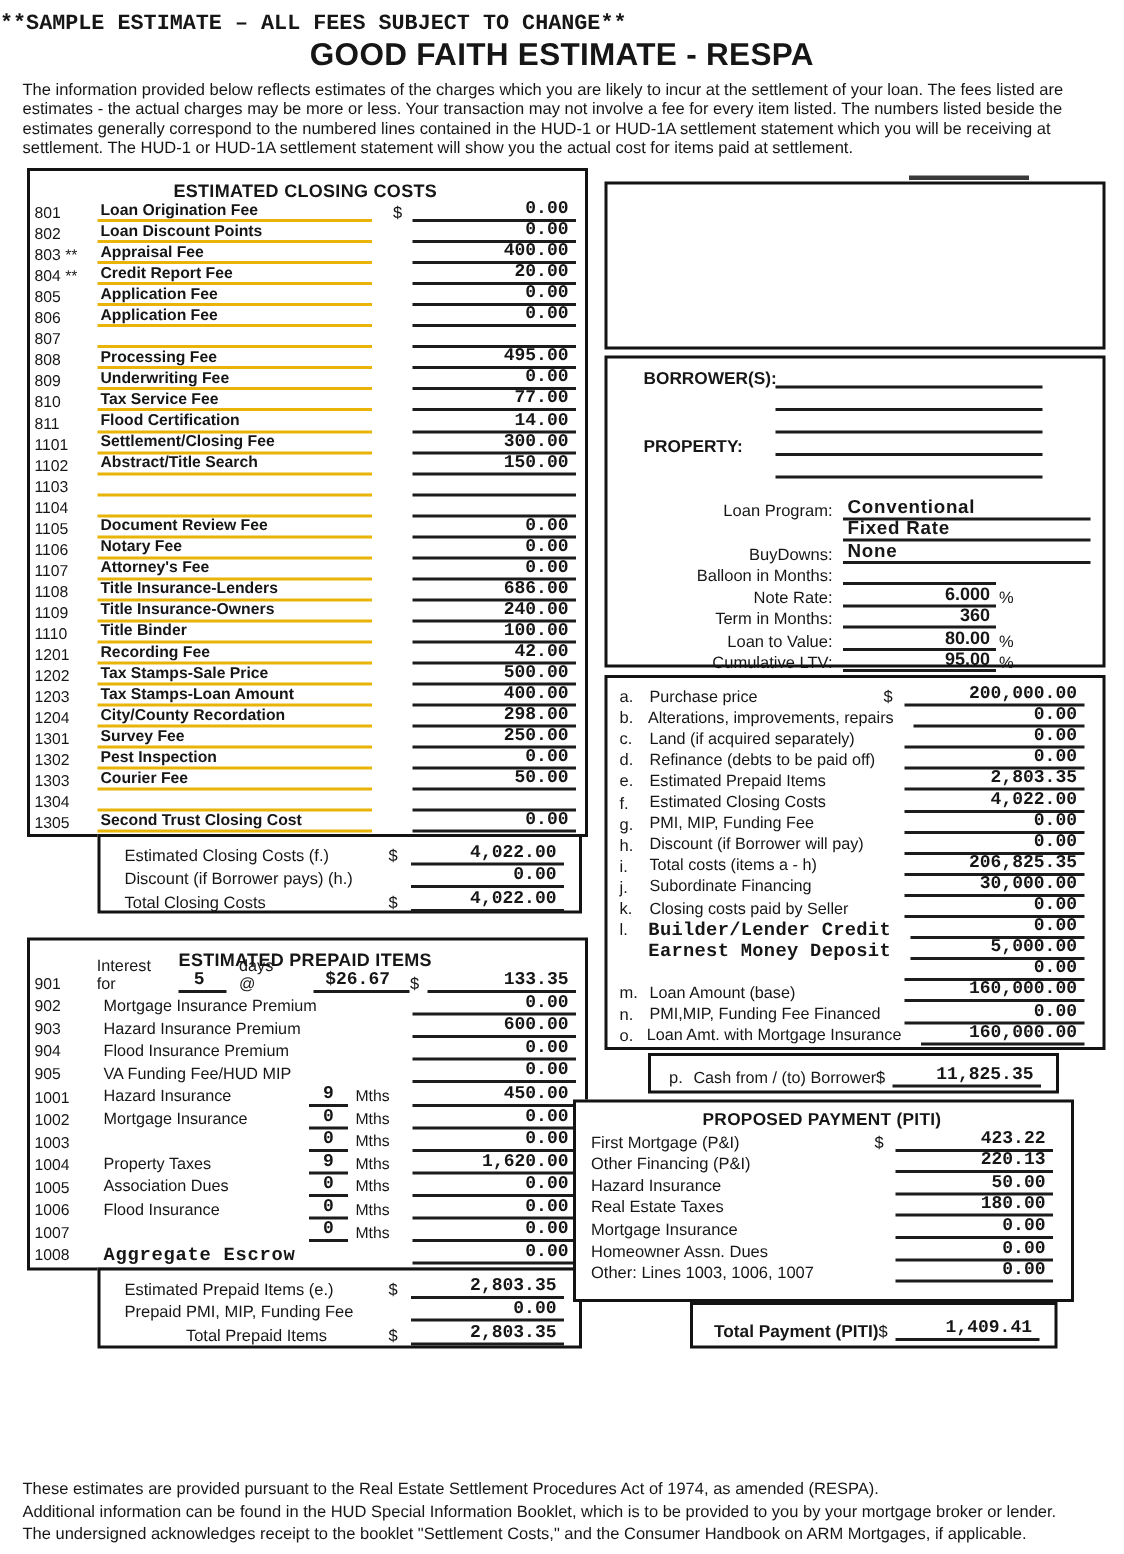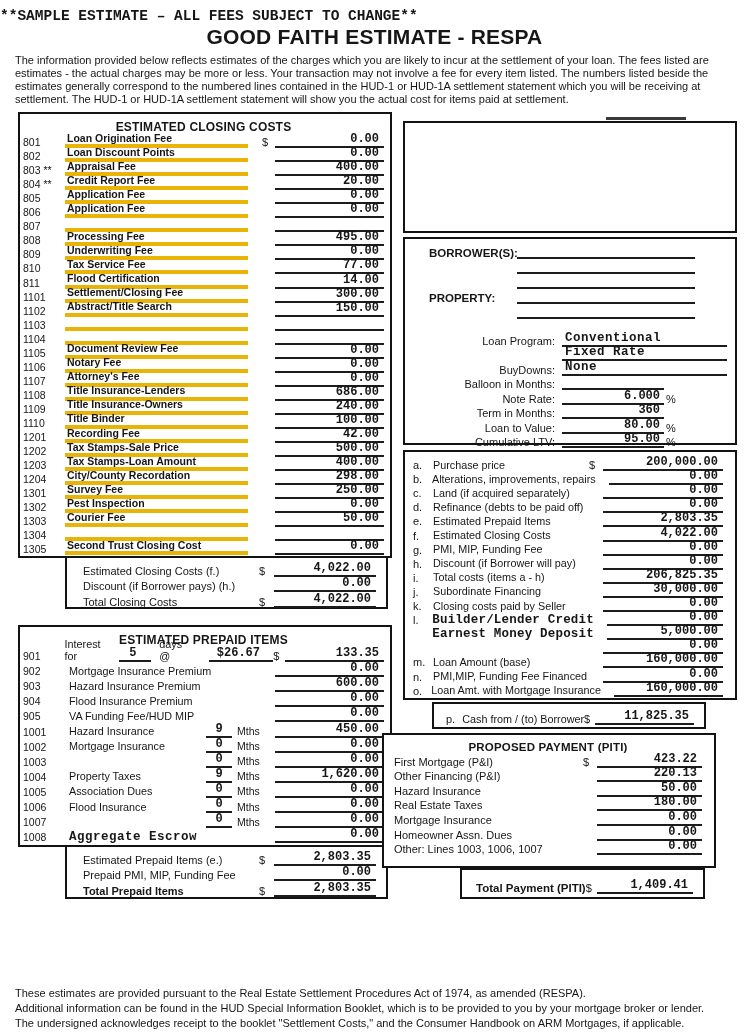--- a/index.html
+++ b/index.html
@@ -14,33 +14,33 @@
             font-size:21px;font-weight:700;letter-spacing:.2px;}
   .intro{position:absolute;top:54px;left:15px;width:726px;font-size:11px;line-height:12.9px;}
   
   .u{border-bottom:2px solid #1c1c1c;}
   .amt{font-family:"Liberation Mono","DejaVu Sans Mono",monospace;font-weight:700;
        font-size:12px;text-align:right;padding-right:5px;line-height:13px;}
   
   .boxA{top:112px;left:18px;width:374px;height:446px;padding:2px 6px 0 3px;}
   .crow{display:flex;align-items:flex-end;height:14.05px;}
   .crow .code{width:42px;font-size:10.5px;line-height:11px;}
-  .crow .lbl{flex:1;margin-right:14px;border-bottom:4px solid #eab308;
+  .crow .lbl{flex:1;margin-right:14px;border-bottom:2px solid #eab308;
              font-weight:700;font-size:10.5px;line-height:11.5px;padding-left:2px;white-space:nowrap;}
   .crow .dol{width:13px;font-size:11px;line-height:12px;}
   .crow .camt{width:104px;}
   
   .sub{left:65px;width:323px;padding:4px 10px 0 16px;}
   .subA{top:556px;height:53px;}
   .subB{top:845px;height:54px;}
   .srow{display:flex;align-items:flex-end;height:15.2px;}
   .srow .slbl{width:176px;font-size:11px;line-height:12px;}
   .srow .sdol{width:15px;font-size:11px;line-height:12px;}
   .srow .samt{flex:1;}
-  .srow[data-cls="b"] .slbl{font-weight:700;}
+  .srow[data-cls="b"] .slbl{font-weight:400;text-align:center;}
   .note{position:absolute;top:640px;left:18px;font-size:11px;}
   
   .boxB{top:625px;left:18px;width:374px;height:222px;padding:2px 6px 0 3px;}
   .prow{display:flex;align-items:flex-end;height:15.1px;}
   .prow .code{width:46px;font-size:10.5px;line-height:11px;}
   .prow .plbl{flex:1;font-size:10.8px;line-height:11.5px;white-space:nowrap;}
   .prow .dol{width:13px;font-size:11px;line-height:12px;}
   .prow .pamt{width:104px;}
   .prow .mnum{width:26px;text-align:center;font-family:"Liberation Mono","DejaVu Sans Mono",monospace;
               font-weight:700;font-size:12px;line-height:13px;}
@@ -55,21 +55,21 @@
   .artline{position:absolute;top:117px;left:606px;width:80px;height:3px;background:#3a3a3a;}
   .boxR1{top:121px;left:403px;width:334px;height:112px;}
   .boxR2{top:237px;left:403px;width:334px;height:208px;padding:5px 0 0 24px;}
   .brows{padding-right:40px;}
   .brow{display:flex;align-items:flex-end;height:15px;}
   .brow .blbl{width:88px;font-weight:700;font-size:11.5px;line-height:12.5px;}
   .brow .bline{flex:1;border-bottom:2px solid #1c1c1c;}
   .lrows{margin-top:13px;}
   .lrow{display:flex;align-items:flex-end;height:14.5px;}
   .lrow .llbl{width:126px;text-align:right;font-size:11px;line-height:12px;padding-right:7px;}
-  .lrow .lval{font-family:Liberation Mono, monospace;font-weight:700;
+  .lrow .lval{font-family:Liberation Sans, sans-serif;font-weight:700;
               font-size:12.5px;line-height:13px;letter-spacing:.5px;}
   .lrow .lval.w{width:162px;text-align:left;padding-left:3px;}
   .lrow .lval.n{width:98px;text-align:right;padding-right:4px;font-size:12px;letter-spacing:0;}
   .lrow .lsuf{width:18px;font-size:11px;line-height:12px;padding-left:2px;}
   .boxR3{top:450px;left:403px;width:334px;height:250px;padding:5px 12px 0 8px;}
   .trow{display:flex;align-items:flex-end;height:14.1px;}
   .trow .tlet{width:20px;font-size:11px;line-height:12px;}
   .trow .tlbl{flex:1;font-size:10.8px;line-height:11.5px;white-space:nowrap;}
   .trow .tdol{width:14px;font-size:11px;line-height:12px;}
   .trow .tamt{width:115px;}

